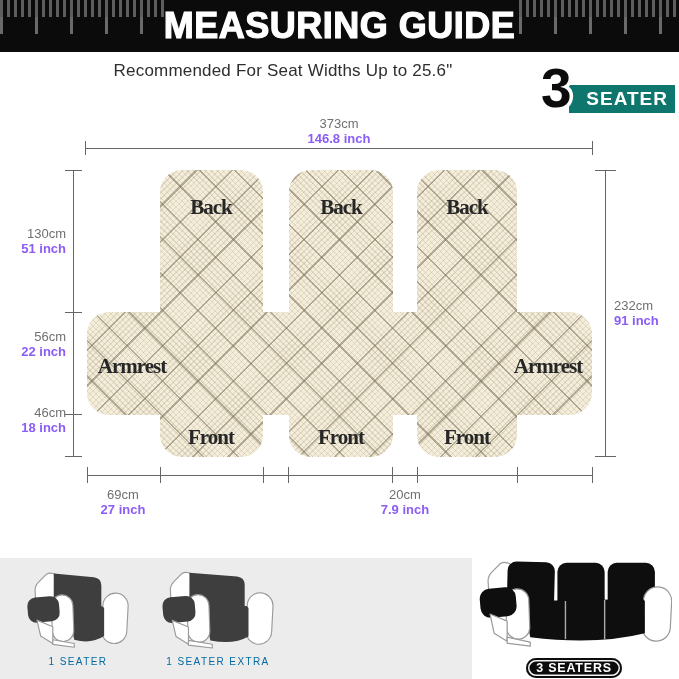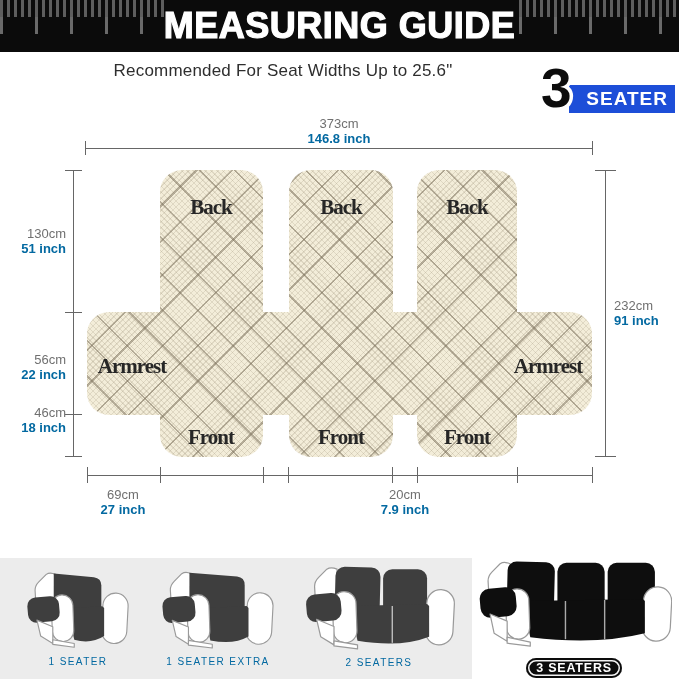--- a/index.html
+++ b/index.html
@@ -16,21 +16,21 @@
     background-size:100% 17px,100% 34px;background-repeat:no-repeat;}
   .ruler.l{left:0;width:166px;}
   .ruler.r{right:0;width:160px;}
   .title{position:relative;color:#fff;font-size:36px;font-weight:900;letter-spacing:.5px;
          -webkit-text-stroke:1.2px #fff;white-space:nowrap;}
 
   .subtitle{position:absolute;left:0;top:61px;width:566px;text-align:center;
             font-size:17px;color:#2e2e2e;letter-spacing:.2px;}
 
   
-  .badge-box{position:absolute;left:569px;top:85px;width:106px;height:28px;background:#1d4ed8;
+  .badge-box{position:absolute;left:569px;top:85px;width:106px;height:28px;background:#0f766e;
              display:flex;align-items:center;justify-content:flex-end;padding-right:7px;
              box-sizing:border-box;z-index:1;}
   .badge-label{color:#fff;font-size:19px;font-weight:900;letter-spacing:1px;}
   .badge-num-wrap{position:absolute;left:541px;top:60px;width:54px;height:58px;z-index:2;}
   .badge-num-wrap .num{position:absolute;left:0;top:0;font-size:55px;line-height:56px;font-weight:900;}
   .badge-num-wrap .num.stroke{-webkit-text-stroke:7px #fff;color:#fff;}
   .badge-num-wrap .num.fill{color:#0c0c0c;}
 
   
   .cover{position:absolute;background-color:#f3edd9;
@@ -49,21 +49,21 @@
     font-family:Liberation Serif, serif;font-weight:bold;font-size:21px;
     letter-spacing:-1px;color:#262626;white-space:nowrap;z-index:3;text-align:right;}
 
   
   .dl-h{position:absolute;height:1px;background:#666;}
   .dl-v{position:absolute;width:1px;background:#666;}
   .tk-v{position:absolute;width:1px;background:#666;}
   .tk-h{position:absolute;height:1px;background:#666;}
 
   .dim{position:absolute;font-size:13px;line-height:14.5px;color:#707070;}
-  .dim .inch{color:#0369a1;font-weight:bold;}
+  .dim .inch{color:#8b5cf6;font-weight:bold;}
   .dim.c{text-align:center;}
   .dim.r{text-align:right;}
 
   
   .variants-bg{position:absolute;left:0;top:558px;width:472px;height:121px;background:#ececec;}
   .variant{position:absolute;display:flex;flex-direction:column;align-items:center;gap:6px;}
   .v-label{font-size:10px;letter-spacing:1.4px;color:#0369a1;white-space:nowrap;}
   .v-label.pill{background:#0c0c0c;color:#fff;font-weight:800;letter-spacing:.8px;
      font-size:12.5px;border-radius:11px;padding:3px 10px;
      box-shadow:inset 0 0 0 2px #0c0c0c, inset 0 0 0 3.5px rgba(255,255,255,.95);}
@@ -118,21 +118,21 @@
 
   <div class="dl-v" style="left:73px;top:170px;height:287px"></div>
   <div class="tk-h" style="left:65px;top:170px;width:17px"></div>
   <div class="tk-h" style="left:65px;top:312px;width:17px"></div>
   <div class="tk-h" style="left:65px;top:414px;width:17px"></div>
   <div class="tk-h" style="left:65px;top:456px;width:17px"></div>
   <div class="dim r" style="left:4px;top:227px;width:62px">
     <div class="cm">130cm</div>
     <div class="inch">51 inch</div>
   </div>
-  <div class="dim r" style="left:4px;top:353px;width:62px">
+  <div class="dim r" style="left:4px;top:330px;width:62px">
     <div class="cm">56cm</div>
     <div class="inch">22 inch</div>
   </div>
   <div class="dim r" style="left:4px;top:406px;width:62px">
     <div class="cm">46cm</div>
     <div class="inch">18 inch</div>
   </div>
 
   <div class="dl-v" style="left:605px;top:170px;height:287px"></div>
   <div class="tk-h" style="left:595px;top:170px;width:21px"></div>
@@ -183,35 +183,20 @@
       <rect class="wht" x="94" y="28" width="27" height="54" rx="13.5" transform="rotate(3 107 55)"></rect>
       <path class="drk" d="M52 44 L94 42 96 44 96 74 Q80 83 56 78 L52 60 Z"></path>
       <rect class="wht" x="32" y="30" width="23" height="50" rx="11.5" transform="rotate(-2 43 55)"></rect>
       <rect class="drk" x="6" y="32" width="34" height="27" rx="9" transform="rotate(-5 23 45)"></rect>
       <path class="wht" d="M16 57 L33 64 33 82 20 74 Z"></path>
       <path class="wht" d="M33 78 L58 82 58 86 33 83 Z"></path>
     </svg>
     <span class="v-label">1 SEATER EXTRA</span>
   </div>
 
-  <div class="variant" style="left:296px;top:561px;width:166px">
-    <svg class="chair" width="160" height="90" viewBox="0 0 150 88">
-      <path class="wht" d="M12 25 Q12 20 16 16 L24 8 Q27 6 31 7 L34 8 34 66 14 58 Z"></path>
-      <rect class="drk" x="32" y="6" width="44" height="51" rx="9" transform="rotate(1.5 54 32)"></rect>
-      <rect class="drk" x="79" y="8" width="43" height="49" rx="9"></rect>
-      <rect class="wht" x="121" y="28" width="27" height="54" rx="13.5" transform="rotate(3 134 55)"></rect>
-      <path class="drk" d="M50 44 L122 42 124 44 124 74 Q96 85 54 78 L50 60 Z"></path>
-      <path class="seam" d="M88 44 L88 80"></path>
-      <rect class="wht" x="30" y="30" width="23" height="50" rx="11.5" transform="rotate(-2 41 55)"></rect>
-      <rect class="drk" x="4" y="32" width="34" height="27" rx="9" transform="rotate(-5 21 45)"></rect>
-      <path class="wht" d="M14 57 L31 64 31 82 18 74 Z"></path>
-      <path class="wht" d="M31 78 L54 82 54 86 31 83 Z"></path>
-    </svg>
-    <span class="v-label">2 SEATERS</span>
-  </div>
 
   <div class="variant" style="left:474px;top:554px;width:200px">
     <svg class="chair" width="196" height="98" viewBox="0 0 195 92">
       <path class="wht" d="M12 24 Q12 19 16 15 L24 7 Q27 5 31 6 L34 7 34 66 14 58 Z"></path>
       <rect class="blk" x="31" y="5" width="47" height="53" rx="9" transform="rotate(1.5 54 31)"></rect>
       <rect class="blk" x="81" y="6" width="47" height="52" rx="9"></rect>
       <rect class="blk" x="131" y="6" width="47" height="52" rx="9"></rect>
       <rect class="wht" x="166" y="30" width="28" height="54" rx="14" transform="rotate(3 180 57)"></rect>
       <path class="blk" d="M50 44 L166 42 168 44 168 76 Q120 88 54 80 L50 60 Z"></path>
       <path class="seam" d="M89 44 L89 82"></path>

